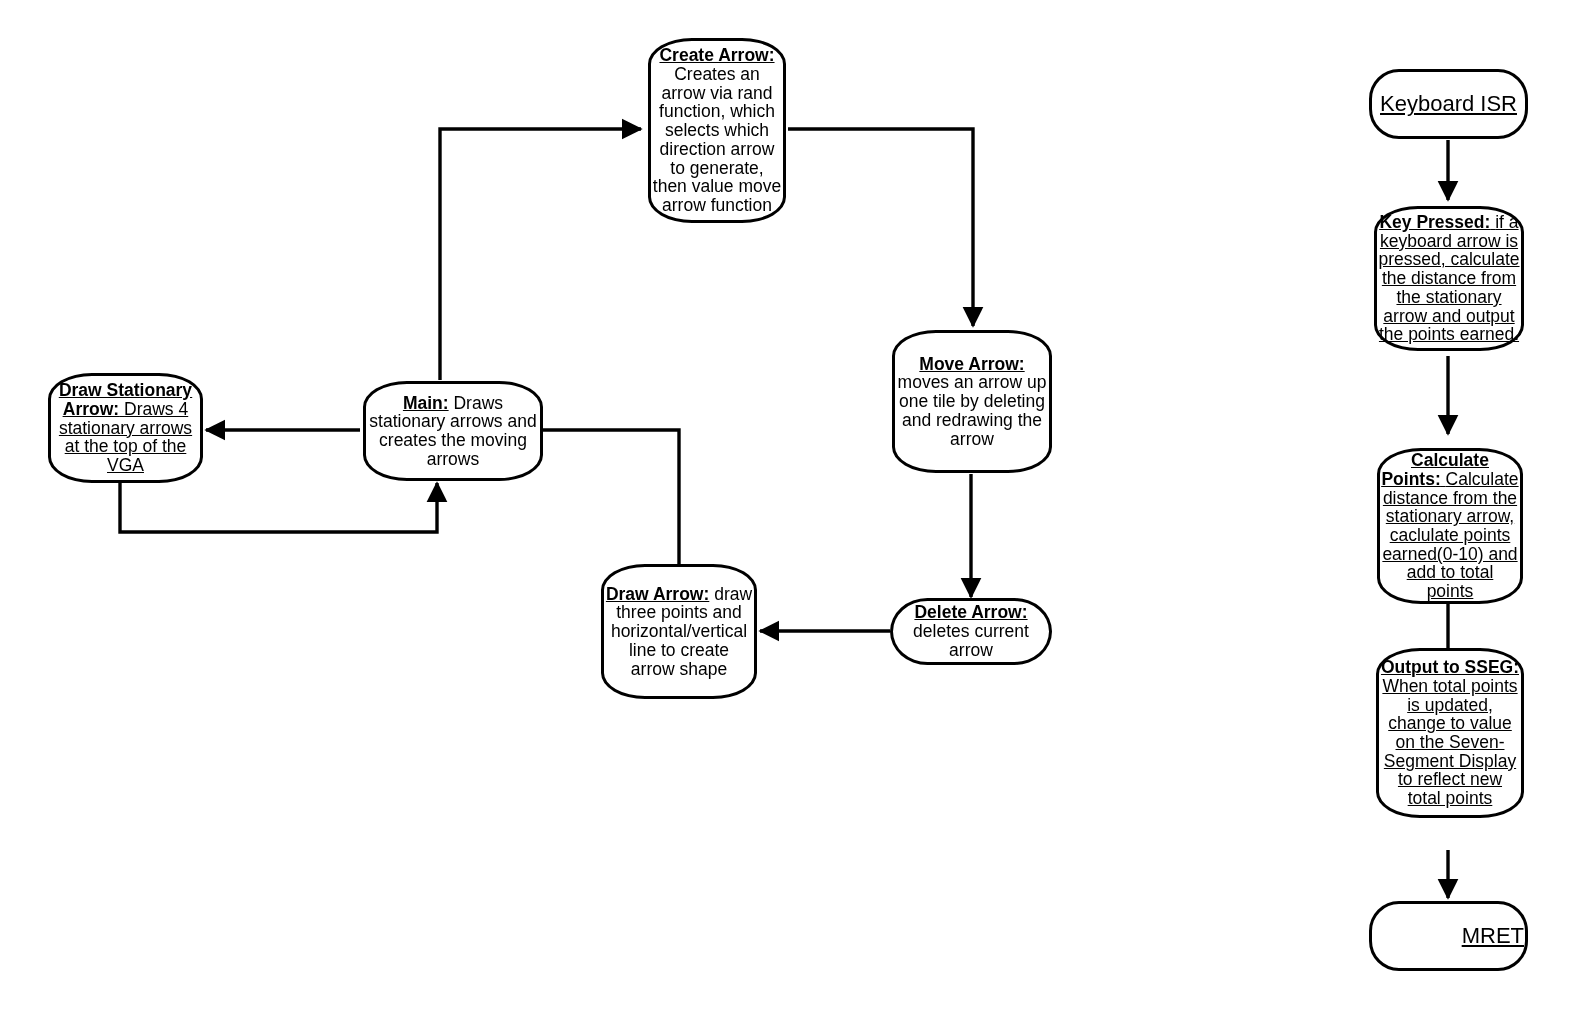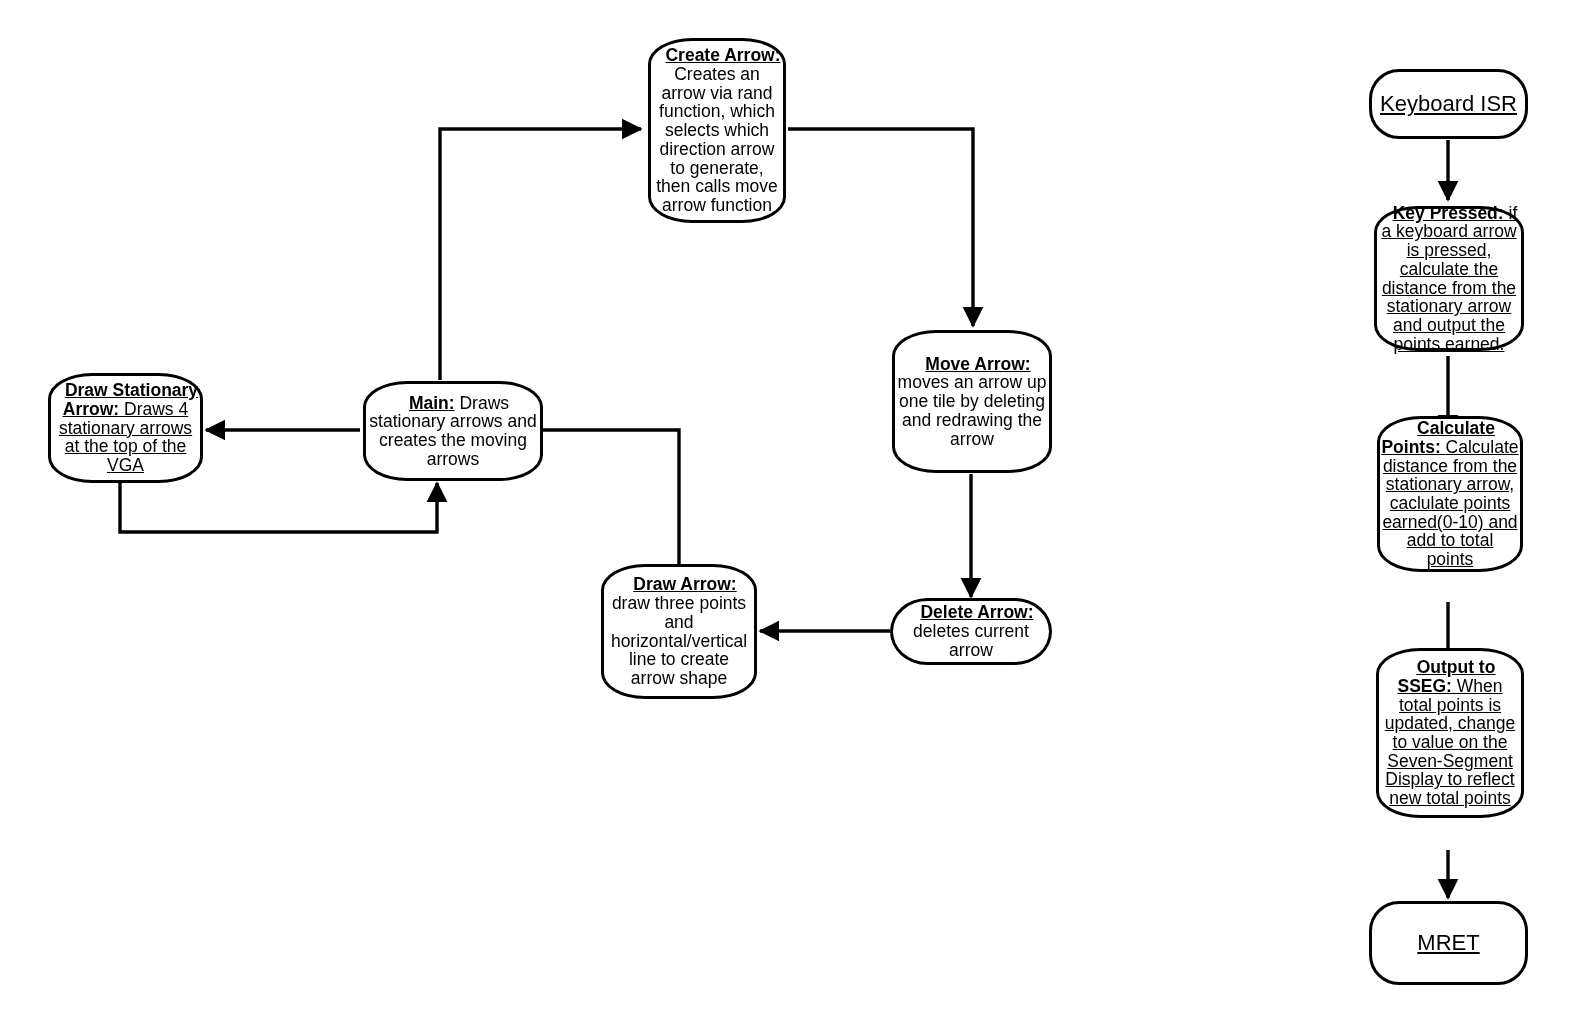--- a/index.html
+++ b/index.html
@@ -47,21 +47,20 @@
     white-space: normal;
   }
   
   .shape-barrel   { border-radius: 44px / 26px; }
   .shape-stadium  { border-radius: 38px / 34px; }
   .shape-round    { border-radius: 30px / 30px; }
 
   .node b {
     font-weight: bold;
     text-decoration: underline;
-    padding-left: 12px;
   }
   .node.overflowing .txt {
     overflow: visible;
     text-decoration: underline;
   }
   .title-only {
     font-size: 22px;
     font-weight: normal;
   }
   .title-only u { text-decoration: underline; }
@@ -95,21 +94,21 @@
       <path d="M 120 481 L 120 532 L 437 532 L 437 483"></path>
 
       <path d="M 1448 140 L 1448 200"></path>
       <path d="M 1448 356 L 1448 434"></path>
       <path d="M 1448 602 L 1448 672"></path>
       <path d="M 1448 850 L 1448 898"></path>
     </g>
   </svg>
 
   <div class="node shape-barrel" style="left:648px; top:38px; width:138px; height:185px;">
-    <span class="txt"><b>Create Arrow:</b> <span>Creates an arrow via rand function, which selects which direction arrow to generate, then calls move arrow function</span></span>
+    <span class="txt"><b>Create Arrow:</b> <span>Creates an arrow via rand function, which selects which direction arrow to generate, then value move arrow function</span></span>
   </div>
 
   <div class="node shape-barrel overflowing" style="left:48px; top:373px; width:155px; height:110px;">
     <span class="txt"><b>Draw Stationary Arrow:</b> <span>Draws 4 stationary arrows at the top of the VGA</span></span>
   </div>
 
   <div class="node shape-barrel" style="left:363px; top:381px; width:180px; height:100px;">
     <span class="txt"><b>Main:</b> <span>Draws stationary arrows and creates the moving arrows</span></span>
   </div>
 
@@ -126,25 +125,25 @@
   </div>
 
   <div class="node shape-round title-only" style="left:1369px; top:69px; width:159px; height:70px;">
     <span class="txt"><u>Keyboard ISR</u></span>
   </div>
 
   <div class="node shape-barrel overflowing" style="left:1374px; top:206px; width:150px; height:145px;">
     <span class="txt"><b>Key Pressed:</b> <span>if a keyboard arrow is pressed, calculate the distance from the stationary arrow and output the points earned.</span></span>
   </div>
 
-  <div class="node shape-barrel overflowing" style="left:1377px; top:416px; width:146px; height:156px;">
+  <div class="node shape-barrel overflowing" style="left:1377px; top:448px; width:146px; height:156px;">
     <span class="txt"><b>Calculate Points:</b> <span>Calculate distance from the stationary arrow, caclulate points earned(0-10) and add to total points</span></span>
   </div>
 
   <div class="node shape-barrel overflowing" style="left:1376px; top:648px; width:148px; height:170px;">
     <span class="txt"><b>Output to SSEG:</b> <span>When total points is updated, change to value on the Seven-Segment Display to reflect new total points</span></span>
   </div>
 
-  <div class="node shape-round title-only" style="left:1369px; top:901px; width:159px; height:84px;">
+  <div class="node shape-round title-only" style="left:1369px; top:901px; width:159px; height:70px;text-align:right;">
     <span class="txt"><u>MRET</u></span>
   </div>
 
 </div>
 
 </body></html>

